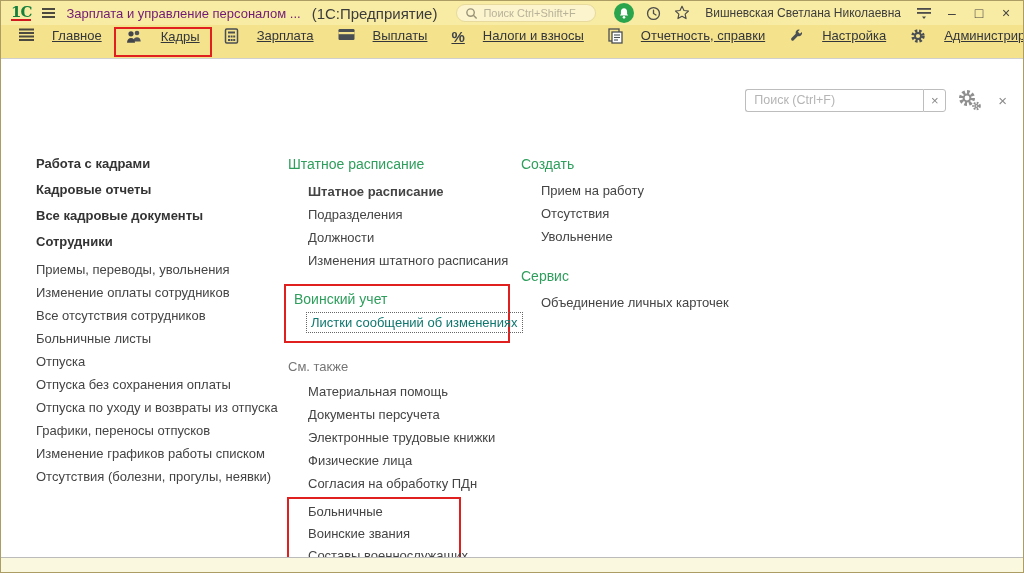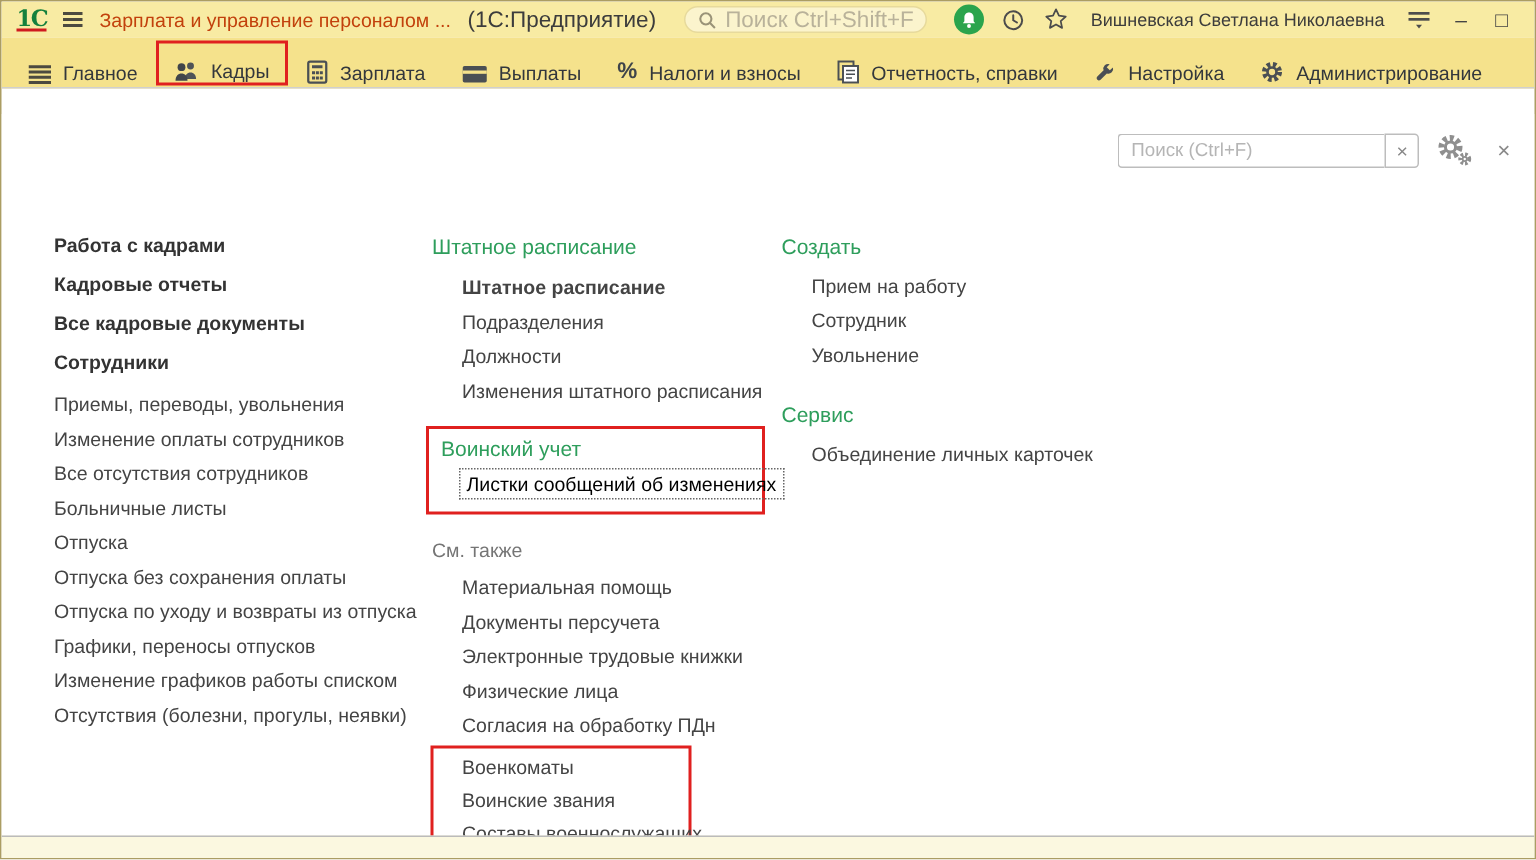--- a/index.html
+++ b/index.html
@@ -4,33 +4,33 @@
 <style>
   * { margin:0; padding:0; box-sizing:border-box; }
   html,body { width:1024px; height:573px; font-family:"Liberation Sans","DejaVu Sans",sans-serif; }
   .window { position:relative; width:1024px; height:573px; background:#fff; border:1px solid #ab9d63; overflow:hidden; }
 
   
   .titlebar { height:24px; background:#f8eba3; display:flex; align-items:center; padding:0 8px 0 10px; gap:9px; }
   .logo-1c { color:#15803d; font-weight:bold; font-size:15px; font-family:"DejaVu Serif",serif; letter-spacing:-1px; border-bottom:2px solid #cf1a1f; line-height:14px; cursor:default; }
   .tb-burger { display:flex; flex-direction:column; gap:2px; padding:2px; cursor:pointer; }
   .tb-burger i { display:block; width:13px; height:2px; background:#4c4a40; }
-  .tb-title { font-size:13px; color:#c2410c; white-space:nowrap; }
+  .tb-title { font-size:13px; color:#701a75; white-space:nowrap; }
   .tb-app { font-size:15px; color:#3c3c3c; white-space:nowrap; margin-left:2px; }
   .tb-search { margin-left:10px; width:252px; height:18px; background:#fbf4cd; border:1px solid #e7da9c; border-radius:9px; display:flex; align-items:center; padding:0 8px; gap:5px; }
-  .tb-search .ph { color:#b9b29a; font-size:15px; white-space:nowrap; overflow:hidden; }
+  .tb-search .ph { color:#b9b29a; font-size:11px; white-space:nowrap; overflow:hidden; }
   .bell-circle { width:20px; height:20px; border-radius:50%; background:#2aa44d; display:flex; align-items:center; justify-content:center; cursor:pointer; flex:none; }
   .tb-ico { display:flex; align-items:center; justify-content:center; width:20px; height:20px; cursor:pointer; flex:none; }
   .tb-user { font-size:12px; color:#3c3c3c; white-space:nowrap; margin:0 4px; }
   .winbtn { width:18px; text-align:center; font-size:14px; color:#444; cursor:pointer; line-height:20px; flex:none; }
   .spacer { flex:1; }
 
   
   .menubar { height:34px; background:#f5e28c; border-bottom:1px solid #cfcfcf; display:flex; align-items:center; padding-left:6px; }
-  .tab { display:flex; align-items:flex-end; gap:8px; padding:0 12px; height:28px; font-size:13px; color:#33373c; cursor:pointer; white-space:nowrap; }
+  .tab { display:flex; align-items:flex-start; gap:18px; padding:0 12px; height:28px; font-size:13px; color:#33373c; cursor:pointer; white-space:nowrap;text-decoration:underline; }
   .tab .pct { font-size:15px; font-weight:bold; color:#3f444a; }
   .tab-boxed { border:2px solid #e0201f; height:30px; padding:0 10px; }
 
   
   .content { position:absolute; top:59px; left:0; right:0; bottom:15px; background:#fff;margin-top:16px; }
 
   .panel-controls { position:absolute; top:12px; right:16px; display:flex; align-items:center; }
   .psearch { display:flex; align-items:stretch; }
   .psearch input { width:178px; height:23px; border:1px solid #bdbdbd; border-right:none; border-radius:3px 0 0 3px; padding:0 8px; font-size:12.5px; color:#444; outline:none; font-family:inherit; }
   .psearch input::placeholder { color:#b5b5b5; }
@@ -47,21 +47,21 @@
   .plain li, .plain-ind li { list-style:none; line-height:23px; color:#444; }
   .link { cursor:pointer; white-space:nowrap; }
 
   .ghead { color:#2e9e5c; font-size:14px; line-height:26px; white-space:nowrap; }
   .ind { padding-left:20px; }
   .featured-item { font-weight:bold; color:#333; line-height:23px; }
 
   .redbox { border:2px solid #e0201f; }
   .box-military { margin-left:-4px; margin-top:12px; width:226px; padding:2px 6px 8px 4px; }
   .box-military .ghead { line-height:22px; padding-left:4px; }
-  .dotted-link { display:inline-block; margin-left:16px; margin-top:2px; border:1px dotted #666; padding:1px 4px; line-height:17px; color:#000000; cursor:pointer; white-space:nowrap; }
+  .dotted-link { display:inline-block; margin-left:16px; margin-top:2px; border:1px dotted #666; padding:1px 4px; line-height:17px; color:#0f766e; cursor:pointer; white-space:nowrap; }
   .see-also-label { color:#757575; margin-top:13px; line-height:22px; }
   .plain-m { margin-top:2px; }
   .box-seealso { margin-left:-1px; margin-top:2px; width:174px; padding:2px 0 2px 0; }
   .box-seealso li { list-style:none; line-height:22px; color:#444; padding-left:19px; }
   .mt15 { margin-top:15px; }
   .mt2 { margin-top:2px; }
   .mt3 { margin-top:3px; }
 
   
   .statusbar { position:absolute; left:0; right:0; bottom:0; height:15px; background:#fbf8e0; border-top:1px solid #bbbbbb; }
@@ -270,32 +270,32 @@
       <div class="see-also-label">См. также</div>
       <ul class="plain ind plain-m">
         <li class="link">Материальная помощь</li>
         <li class="link">Документы персучета</li>
         <li class="link">Электронные трудовые книжки</li>
         <li class="link">Физические лица</li>
         <li class="link">Согласия на обработку ПДн</li>
       </ul>
       <div class="redbox box-seealso">
         <ul>
-          <li class="link">Военкоматы</li>
+          <li class="link">Больничные</li>
           <li class="link">Воинские звания</li>
           <li class="link">Составы военнослужащих</li>
         </ul>
       </div>
     </div>
 
     <div class="col col-right">
       <div class="ghead">Создать</div>
       <ul class="plain ind mt2">
         <li class="link">Прием на работу</li>
-        <li class="link">Сотрудник</li>
+        <li class="link">Отсутствия</li>
         <li class="link">Увольнение</li>
       </ul>
       <div class="ghead mt15">Сервис</div>
       <ul class="plain ind mt2">
         <li class="link">Объединение личных карточек</li>
       </ul>
     </div>
 
   </div>
 

